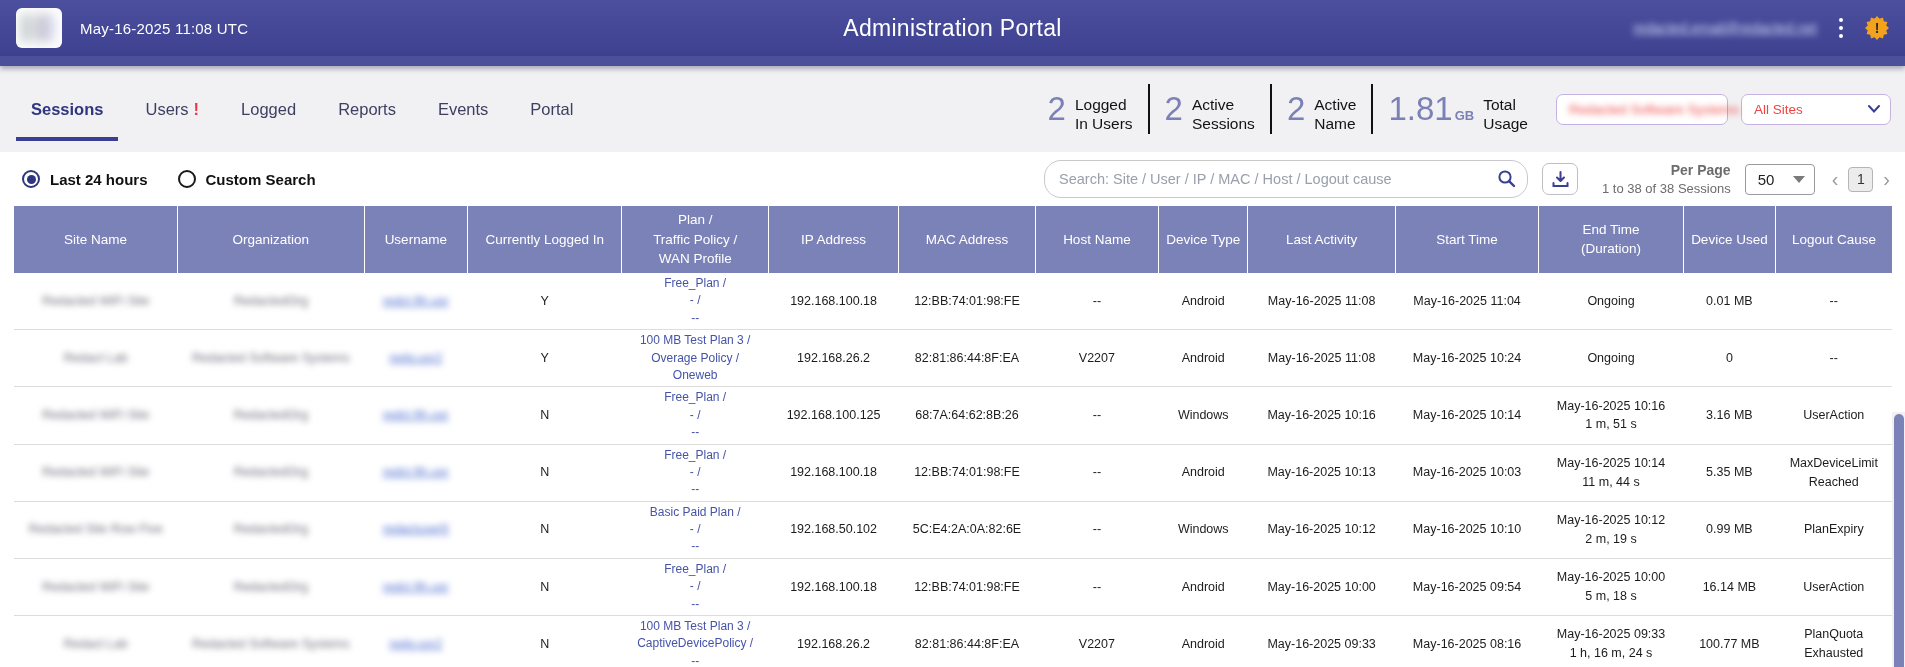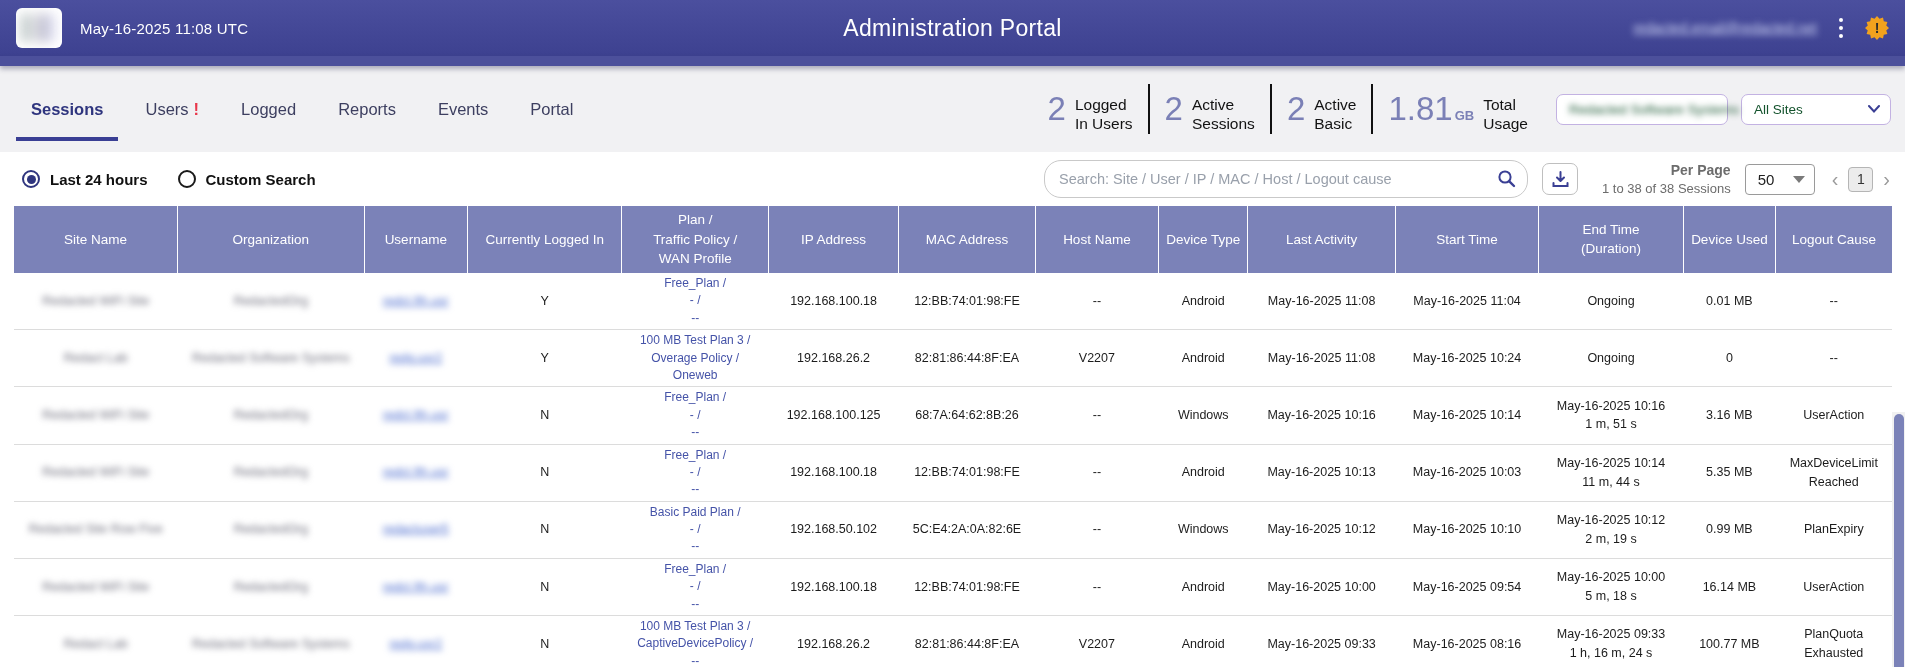--- a/index.html
+++ b/index.html
@@ -32,21 +32,21 @@
 
   .stats { display:flex; align-items:center; margin-left:auto; }
   .stat { display:flex; align-items:center; gap:9px; padding:0 15px; }
   .stat + .stat { border-left:2px solid #111; }
   .stat-num { font-size:33px; color:#7b80b6; font-weight:500; }
   .stat-label { font-size:15.5px; color:#121212; line-height:1.2;margin-top:12px; }
   .stat-unit { font-size:13px; font-weight:bold; color:#7b80b6; margin-left:2px; }
 
   .dd { display:flex; align-items:center; justify-content:space-between; height:31px; background:#fff;
     border:1.6px solid #c3b2e2; border-radius:7px; padding:0 10px 0 12px; margin-left:13px; cursor:pointer; }
-  .dd-val { font-size:13.5px; color:#14532d; font-weight:500; white-space:nowrap; }
+  .dd-val { font-size:13.5px; color:#ef4444; font-weight:500; white-space:nowrap; }
   .dd-org { width:172px; } .dd-site { width:150px; }
   .dd-org .dd-val { filter:blur(3px); }
   .chev { width:12px; height:8px; flex:none; margin-left:10px; }
 
   
   .controlsrow { height:54px; background:#fff; display:flex; align-items:center; padding:0 12px 0 22px; }
   .radios { display:flex; align-items:center; gap:30px;font-weight:bold; }
   .radio-item { display:flex; align-items:center; gap:10px; cursor:pointer; }
   .rdot { width:18px; height:18px; border-radius:50%; border:2px solid #2f357e; display:flex; align-items:center; justify-content:center; flex:none; }
   .rdot.sel::after { content:""; width:9px; height:9px; border-radius:50%; background:#2f357e; }
@@ -126,21 +126,21 @@
     <div class="stat">
       <span class="stat-num">2</span>
       <span class="stat-label"><span>Logged</span><br><span>In Users</span></span>
     </div>
     <div class="stat">
       <span class="stat-num">2</span>
       <span class="stat-label"><span>Active</span><br><span>Sessions</span></span>
     </div>
     <div class="stat">
       <span class="stat-num">2</span>
-      <span class="stat-label"><span>Active</span><br><span>Basic</span></span>
+      <span class="stat-label"><span>Active</span><br><span>Name</span></span>
     </div>
     <div class="stat">
       <span style="display:flex;align-items:baseline;">
         <span class="stat-num">1.81</span>
         <span class="stat-unit">GB</span>
       </span>
       <span class="stat-label"><span>Total</span><br><span>Usage</span></span>
     </div>
   </div>
 

